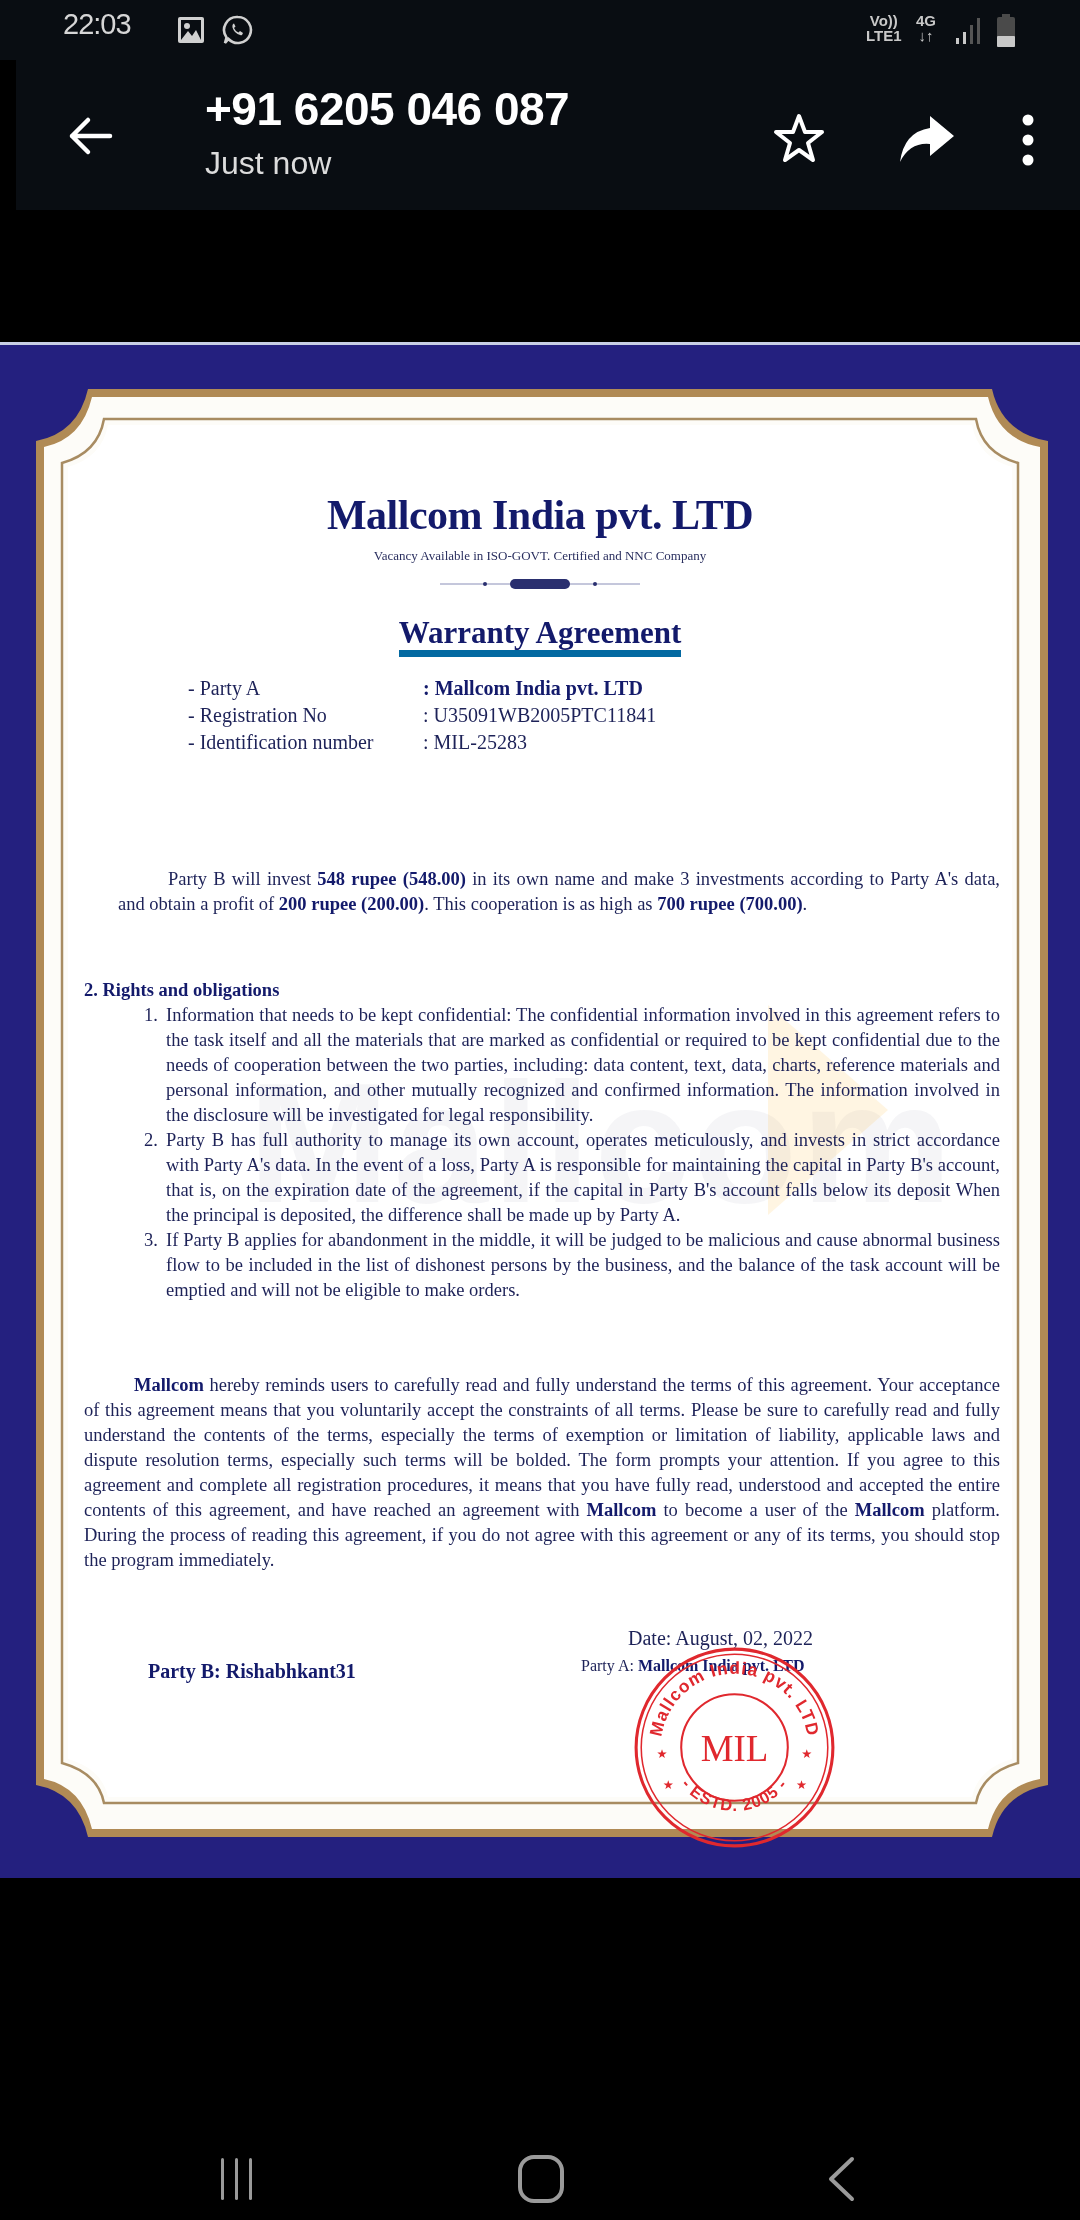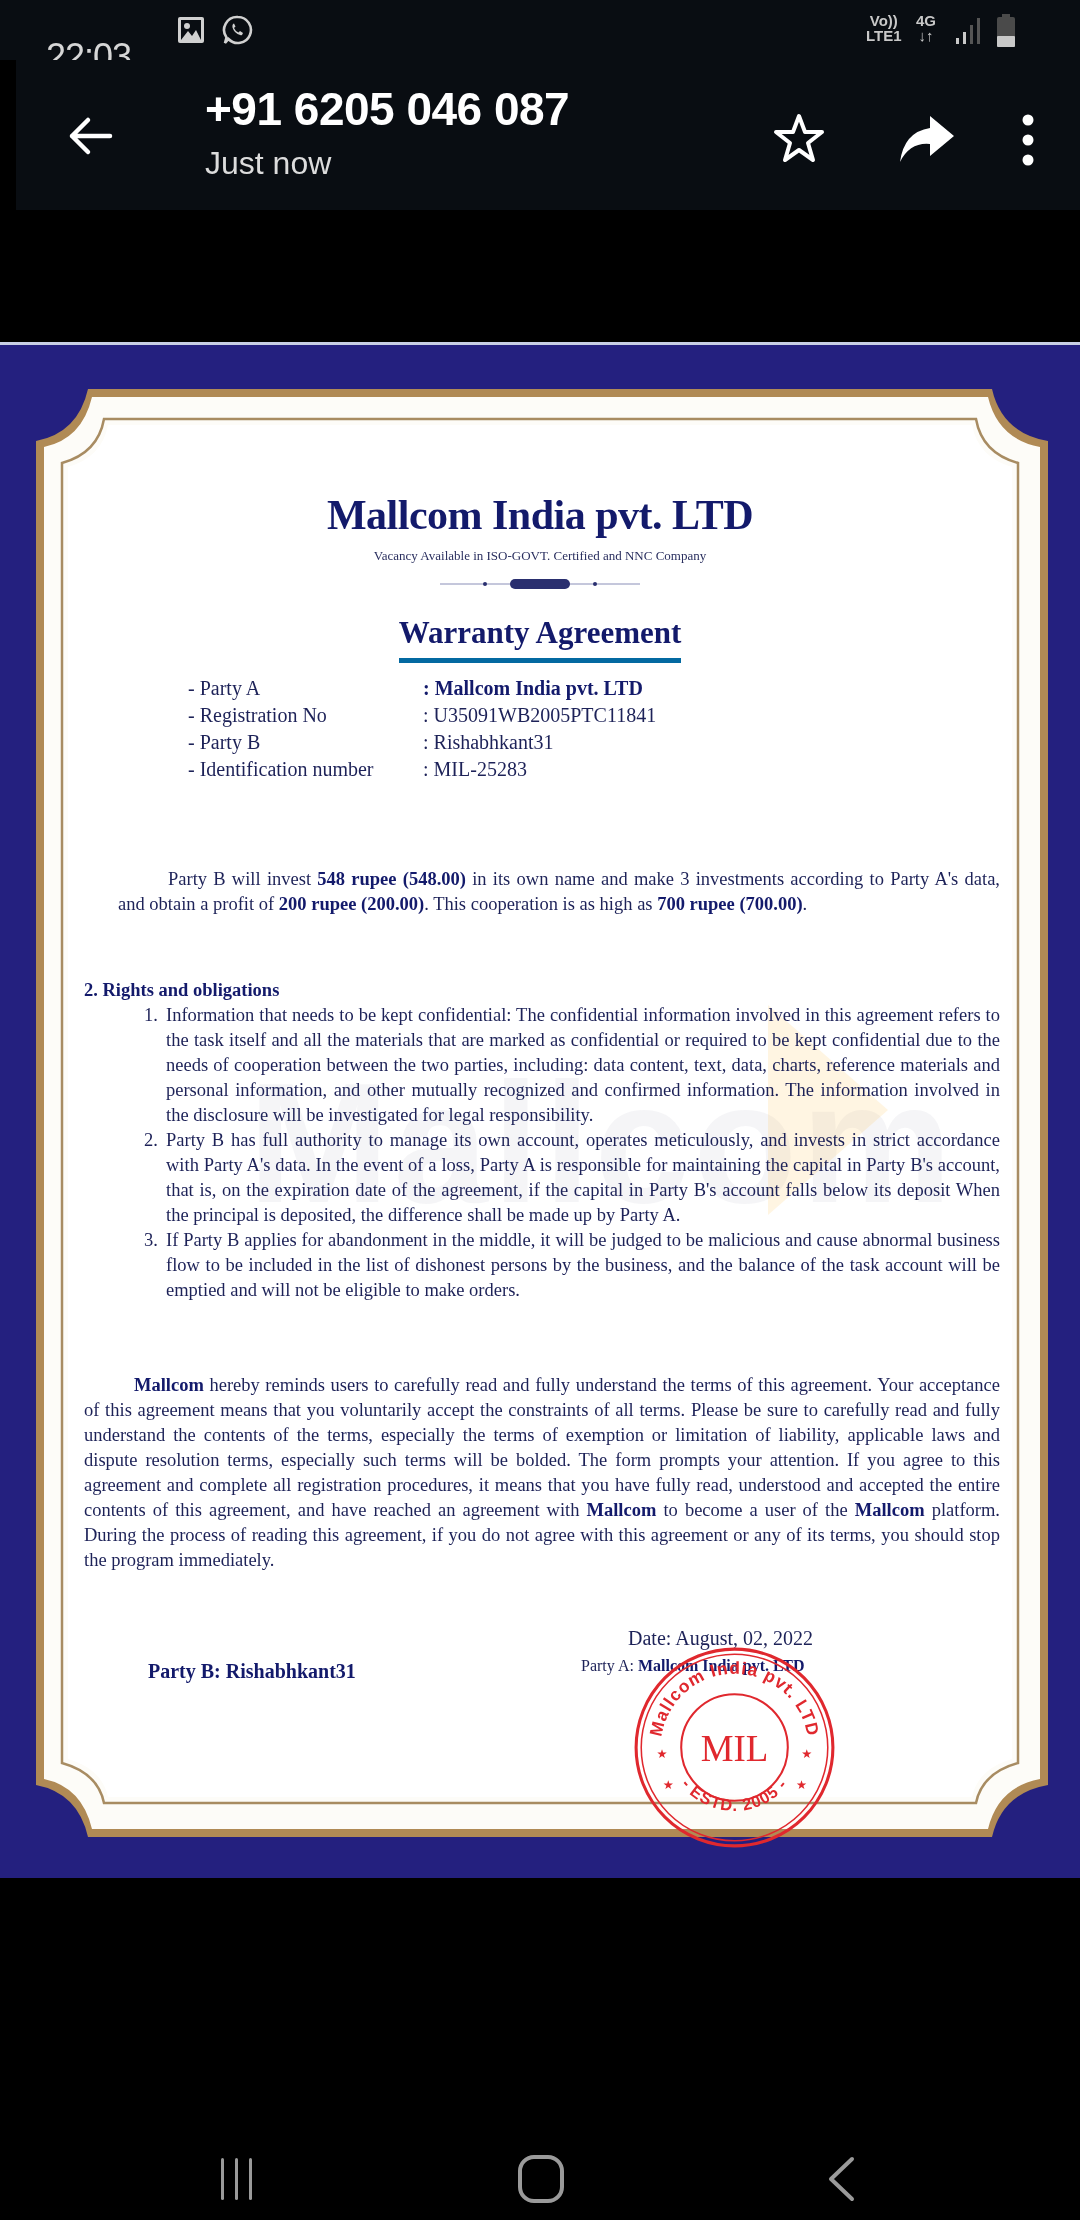--- a/index.html
+++ b/index.html
@@ -1,21 +1,21 @@
 <!DOCTYPE html>
 <html><head>
   <meta charset="utf-8">
   <style>
     * { box-sizing: border-box; margin: 0; padding: 0; }
     html, body { width: 1080px; height: 2220px; background: #000; overflow: hidden; }
     body { position: relative; font-family: "Liberation Sans", sans-serif; color: #fff; }
 
     
     .statusbar { position: absolute; left: 0; top: 0; width: 1080px; height: 60px; background: #090d12; }
-    .sb-time { position: absolute; left: 46px; top: 8px; font-size: 36px; color: #d6d6d6; letter-spacing: -1px; margin-top: 28px; }
+    .sb-time { position: absolute; left: 63px; top: 8px; font-size: 29px; color: #d6d6d6; letter-spacing: -1px; }
     .sb-gallery { position: absolute; left: 177px; top: 16px; width: 28px; height: 28px; }
     .sb-whatsapp { position: absolute; left: 222px; top: 14px; width: 32px; height: 32px; }
     .sb-net { position: absolute; left: 866px; top: 13px; font-size: 15px; line-height: 15px; font-weight: bold; color: #c8c8c8; text-align: center; }
     .sb-4g { position: absolute; left: 916px; top: 13px; font-size: 15px; line-height: 15px; font-weight: bold; color: #c8c8c8; text-align: center; }
     .sb-signal { position: absolute; left: 954px; top: 16px; width: 28px; height: 30px; }
     .sb-battery { position: absolute; left: 996px; top: 14px; width: 20px; height: 34px; }
 
     
     .appbar { position: absolute; left: 16px; top: 60px; width: 1080px; height: 150px; background: #090d12; }
     .back-btn { position: absolute; left: 48px; top: 50px; width: 52px; height: 52px; }
@@ -27,21 +27,21 @@
 
     
     .doc { position: absolute; left: 0; top: 342px; width: 1080px; height: 1536px; background: #24207f; border-top: 3px solid #c9cfe6; }
     .frame-svg { position: absolute; left: 0; top: 0; }
     .paper { position: absolute; left: 78px; top: 100px; width: 924px; height: 1360px; font-family: "Liberation Serif", serif; color: #1a1f5c; }
 
     .company { position: absolute; left: 0; width: 924px; top: 46px; text-align: center; font-size: 42px; font-weight: bold; color: #131a6b; letter-spacing: -0.5px; }
     .tagline { position: absolute; left: 0; width: 924px; top: 103px; text-align: center; font-size: 13px; color: #2a2f5f; }
     .ornament { position: absolute; left: 362px; top: 132px; width: 200px; height: 14px; }
     .doc-title { position: absolute; left: 0; width: 924px; top: 170px; text-align: center; font-size: 31px; font-weight: bold; color: #131a6b; }
-    .doc-title span { border-bottom: 5px solid #0369a1; padding-bottom: 8px; }
+    .doc-title span { border-bottom: 7px solid #0369a1; padding-bottom: 0; }
 
     .parties { position: absolute; left: 110px; top: 230px; font-size: 20px; line-height: 27px; color: #1d2258; }
     .parties .row { display: flex; }
     .parties .lbl { width: 235px; white-space: nowrap; }
     .parties .val { white-space: nowrap; }
     .parties .val.bold { font-weight: bold; color: #131a6b; }
 
     .body-text { position: absolute; left: 6px; width: 916px; font-size: 18.5px; line-height: 25px; color: #1d2258; text-align: justify; }
     .indent { text-indent: 50px; }
     .sec-head { font-weight: bold; color: #131a6b; }
@@ -146,24 +146,20 @@
     <div class="doc-title"><span>Warranty Agreement</span></div>
 
     <div class="parties">
       <div class="row">
           <span class="lbl">- Party A</span>
           <span class="val bold">: Mallcom India pvt. LTD</span>
         </div>
       <div class="row">
           <span class="lbl">- Registration No</span>
           <span class="val">: U35091WB2005PTC11841</span>
-        </div>
-      <div class="row">
-          <span class="lbl">- Party B</span>
-          <span class="val">: Rishabhkant31</span>
         </div>
       <div class="row">
           <span class="lbl">- Identification number</span>
           <span class="val">: MIL-25283</span>
         </div>
     </div>
 
 
     <div class="body-text" style="top:422px;">
       <div style="padding-left:34px; text-indent:50px;"><span>Party B will invest </span><span class="b">548 rupee (548.00)</span><span> in its own name and make 3 investments according to Party A's data, and obtain a profit of </span><span class="b">200 rupee (200.00)</span><span>. This cooperation is as high as </span><span class="b">700 rupee (700.00)</span><span>.</span></div>

